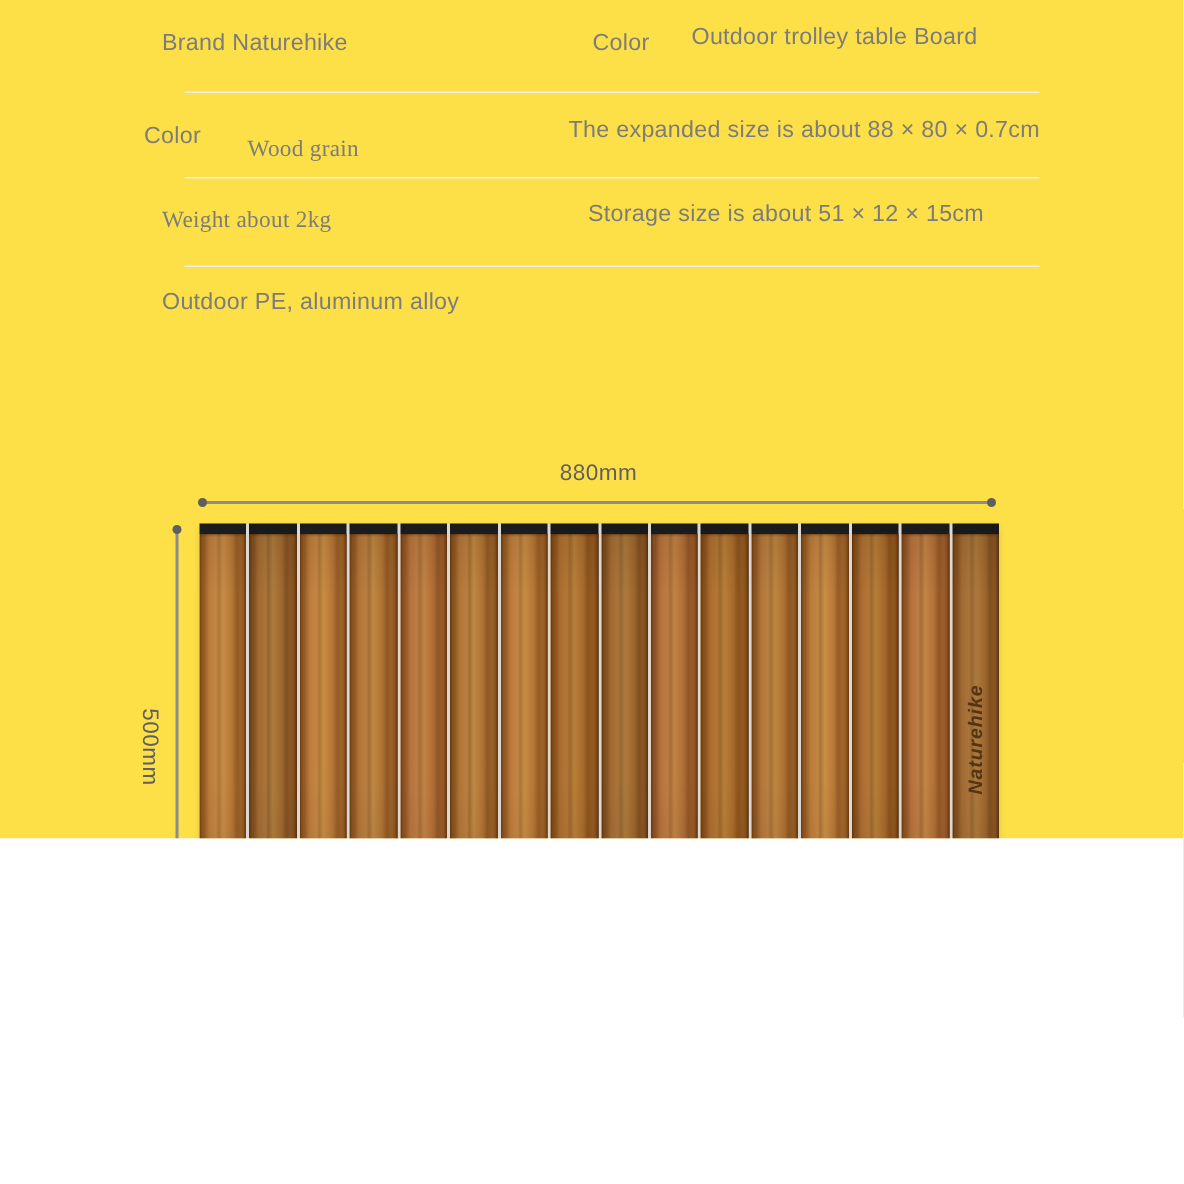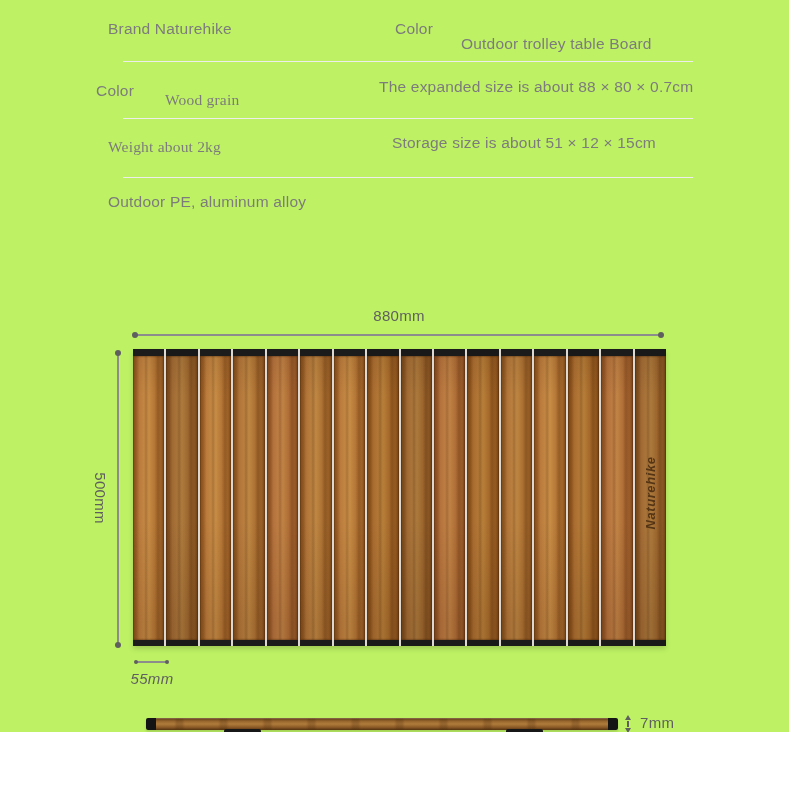--- a/index.html
+++ b/index.html
@@ -1,17 +1,17 @@
 <!DOCTYPE html>
 <html><head>
 <meta charset="utf-8">
 <style>
   html,body{margin:0;padding:0;background:#ffffff;}
   .canvas{
-    position:relative;width:789px;height:732px;background:#bef264;overflow:hidden;
+    position:relative;width:789px;height:559px;background:#fde047;overflow:hidden;
     font-family:"Liberation Sans", sans-serif;color:#7c7c7c;
   }
   
   .spec-text{position:absolute;font-size:15.5px;line-height:20px;letter-spacing:.2px;color:#7c7c7c;white-space:nowrap;}
   .divider{position:absolute;left:123px;width:570px;height:1px;background:#ededed;}
   
   .dim-line-h{position:absolute;height:2px;background:#8c8c8c;}
   .dim-line-v{position:absolute;width:2px;background:#8c8c8c;}
   .dim-dot{position:absolute;width:6px;height:6px;border-radius:50%;background:#5f5f5f;}
   .dim-dot.small{width:4px;height:4px;}
@@ -63,21 +63,21 @@
   .clip-ring{width:12px;height:12px;margin:-1px auto 0;border:4px solid #171717;border-top-color:transparent;border-radius:50%;}
 </style>
 </head>
 <body>
 
 <div class="canvas">
 
   <div>
     <div class="spec-text" style="left:108px;top:19px;">Brand Naturehike</div>
     <div class="spec-text" style="left:395px;top:19px;">Color</div>
-    <div class="spec-text" style="left:461px;top:34px;">Outdoor trolley table Board</div>
+    <div class="spec-text" style="left:461px;top:15px;">Outdoor trolley table Board</div>
     <div class="divider" style="top:61px;"></div>
 
     <div class="spec-text" style="left:96px;top:81px;">Color</div>
     <div class="spec-text" style="left:165px;top:90px;font-family:Liberation Serif, serif;">Wood grain</div>
     <div class="spec-text" style="left:379px;top:77px;">The expanded size is about 88 × 80 × 0.7cm</div>
     <div class="divider" style="top:118px;"></div>
 
     <div class="spec-text" style="left:108px;top:137px;font-family:Liberation Serif, serif;">Weight about 2kg</div>
     <div class="spec-text" style="left:392px;top:133px;">Storage size is about 51 × 12 × 15cm</div>
     <div class="divider" style="top:177px;"></div>

